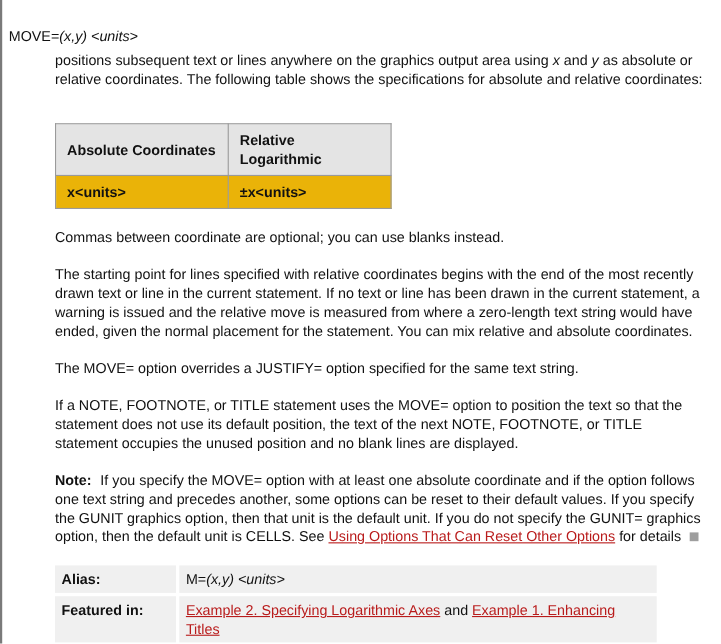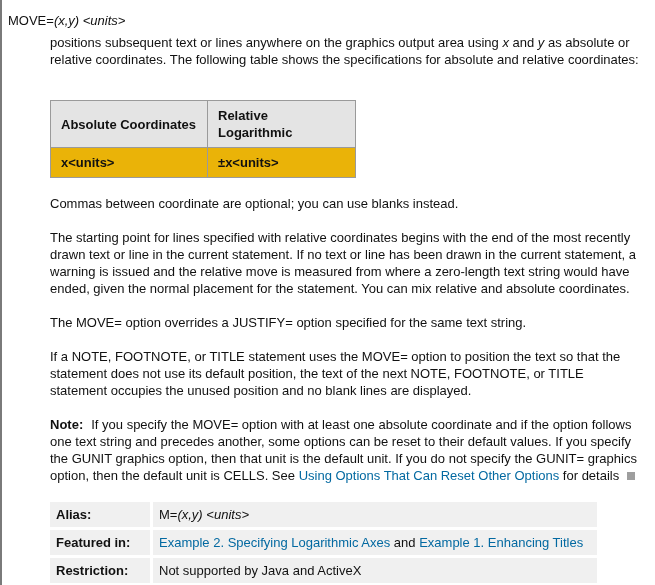--- a/index.html
+++ b/index.html
@@ -6,21 +6,21 @@
   html, body { width: 655px; height: 585px; background: #ffffff; }
   body {
     font-family: "Liberation Sans", "DejaVu Sans", sans-serif;
     font-size: 13px;
     line-height: 17px;
     color: #111111;
     border-left: 2px solid #7a7a7a;
     overflow: hidden;
   }
   .page { padding: 6px 10px 0 6px; }
-  .term { margin-top: 6px; }
+  .term { margin-top: 18px; }
   .term i { font-style: italic; }
   .def { margin-left: 42px; margin-right: 4px; }
   .def p { margin-top: 17px; }
   p.first { margin-top: 5px; }
   i.var { font-style: italic; }
 
   
   table.coords {
     border-collapse: collapse;
     margin-top: 32px;
@@ -33,21 +33,22 @@
     height: 30px;
     vertical-align: middle;
   }
   table.coords th { background: #e4e4e4; width: 157px; }
   table.coords td { background: #eab308; width: 157px; }
   table.coords th:last-child, table.coords td:last-child { width: 148px; }
 
   
   .note b { font-weight: bold; margin-right: 8px; }
   a.doclink {
-    color: #0369a1;
+    color: #b91c1c;
+    text-decoration: underline;
     cursor: pointer;
   }
   .endmark {
     display: inline-block;
     width: 8px;
     height: 8px;
     background: #9e9e9e;
     margin-left: 8px;
   }
 
@@ -57,21 +58,21 @@
     border-spacing: 3px;
     margin-top: 15px;
     margin-left: -3px;
     width: 553px;
   }
   table.meta td {
     background: #f0f0f0;
     padding: 4px 8px 4px 6px;
     vertical-align: top;
   }
-  table.meta td.label { font-weight: bold; width: 100px; }
+  table.meta td.label { font-weight: bold; width: 110px; }
   table.meta td.value { }
 </style>
 </head>
 <body>
 
 <div class="page">
 
   <div class="term">
     <span>MOVE=</span><i class="var">(x,y)</i><span> </span><i class="var">&lt;units&gt;</i>
   </div>

